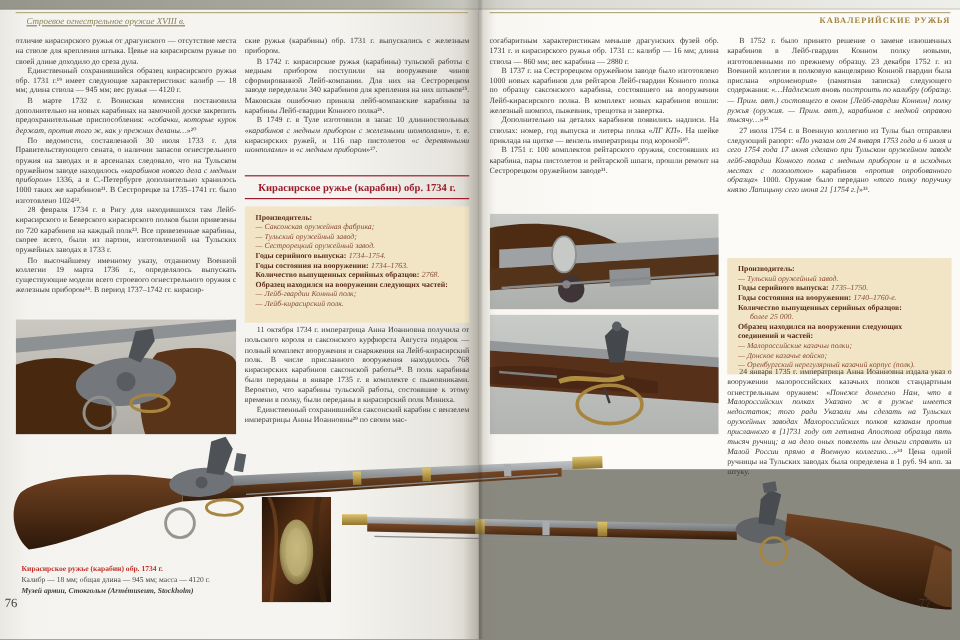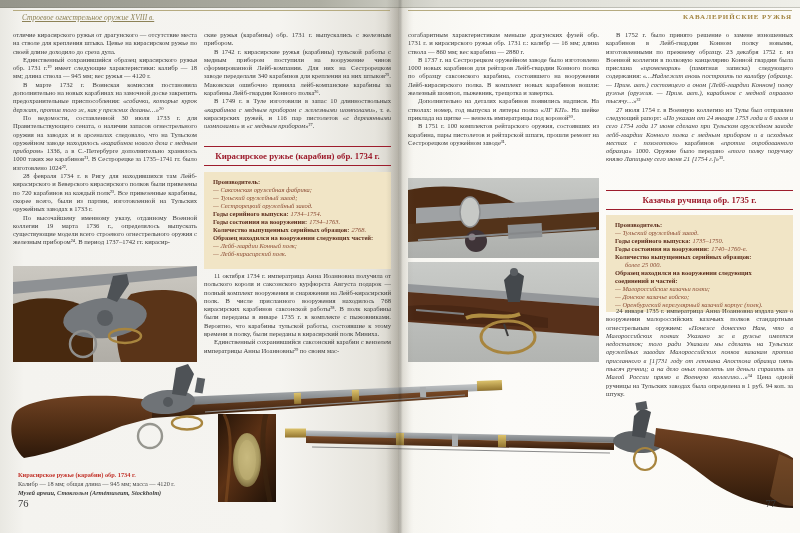--- a/index.html
+++ b/index.html
@@ -1,21 +1,21 @@
 <!DOCTYPE html>
 <html><head>
 <meta charset="utf-8">
 <style>
   html,body{margin:0;padding:0;width:800px;height:533px;overflow:hidden;
     font-family:"Liberation Serif","DejaVu Serif",serif;background:#8a897f;}
   #spread{position:relative;width:800px;height:533px;}
   
   .page-left{position:absolute;left:0;top:0;width:399px;height:533px;
     background:linear-gradient(to right,#e9e8e2 0%,#f4f3ef 6%,#f5f4f0 70%,#e6e4dd 94%,#d2cfc6 100%);}
-  .page-right{position:absolute;left:399px;top:0;width:401px;height:533px;
+  .page-right{position:absolute;left:399px;top:0;width:401px;height:391px;
     background:linear-gradient(to right,#e3e1d9 0%,#f7f6f1 3%,#fcfbf8 25%,#fbfaf6 100%);}
   .top-band{position:absolute;left:0;top:0;width:800px;height:7px;
     background:linear-gradient(to right,#95958b 0%,#aeaea3 40%,#d9d9d1 55%,#efefe9 100%);
     border-bottom:1px solid rgba(120,120,110,.35);}
   .gutter{position:absolute;left:386px;top:0;width:28px;height:533px;pointer-events:none;
     background:linear-gradient(to right,rgba(70,64,50,0) 0%,rgba(70,64,50,.20) 42%,rgba(40,36,28,.28) 50%,rgba(120,112,95,.10) 60%,rgba(70,64,50,0) 100%);}
   
   .headrule{position:absolute;height:1px;background:#b6ab80;top:10px;}
   .rh-left{position:absolute;left:22px;top:13px;font-style:italic;font-size:7.5px;color:#8d8257;text-decoration:underline;}
   .rh-right{position:absolute;right:8px;top:13px;font-size:7px;font-weight:bold;color:#a28440;letter-spacing:.9px;}
@@ -34,21 +34,21 @@
   .specbox .item{font-style:italic;color:#8a4a33;}
   .specbox .pad{padding-left:10px;}
   
   .photo{position:absolute;overflow:hidden;}
   
   .caption{position:absolute;left:18px;top:470px;width:200px;font-size:6.3px;line-height:9px;}
   .cap-title{color:#c23128;font-weight:bold;}
   .cap-specs{color:#474747;}
   .cap-src{color:#3d3d3d;font-weight:bold;font-style:italic;}
   .pagenum{position:absolute;font-size:10.5px;color:#3b3b3b;}
-  .pn-left{left:18px;top:498px;}
+  .pn-left{left:4px;top:498px;}
   .pn-right{right:24px;top:498px;}
   .figure-svg{position:absolute;pointer-events:none;}
 </style>
 </head>
 <body>
 
 <div id="spread">
 
   <div class="page-left"></div>
   <div class="page-right"></div>
@@ -161,21 +161,20 @@
       <line x1="96" y1="62" x2="100" y2="74" stroke="#3c3c3c" stroke-width="2"></line>
       <line x1="8" y1="48" x2="56" y2="52" stroke="#7e8082" stroke-width="2"></line>
     </svg>
   </div>
 
   <div class="col" style="left:606px;top:31px;width:187px;height:156px;">
     <p>В 1752 г. было принято решение о замене изношенных карабинов в Лейб-гвардии Конном полку новыми, изготовленными по прежнему образцу. 23 декабря 1752 г. из Военной коллегии в полковую канцелярию Конной гвардии была прислана «<i>промемория</i>» (памятная записка) следующего содержания: «<i>…Надлежит вновь построить по калибру (образцу. — Прим. авт.) состоящего в оном [Лейб-гвардии Конном] полку ружья (оружия. — Прим. авт.), карабинов с медной оправою тысячу…</i>»³²</p>
     <p>27 июля 1754 г. в Военную коллегию из Тулы был отправлен следующий рапорт: «<i>По указам от 24 января 1753 года и 6 июля и сего 1754 года 17 июня сделано при Тульском оружейном заводе лейб-гвардии Конного полка с медным прибором и в исходных местах с позолотою</i>» карабинов «<i>против опробованного образца</i>» 1000. Оружие было передано «<i>того полку поручику князю Лапицыну сего июня 21 [1754 г.]</i>»³³.</p>
   </div>
 
-  <div class="spec-head" style="left:606px;top:190px;width:187px;">Казачья ручница обр. 1735 г.</div>
   <div class="specbox" style="left:606px;top:215px;width:169px;height:86px;">
     <div class="sline"><span class="b">Производитель:</span></div>
     <div class="sline item">— Тульский оружейный завод.</div>
     <div class="sline"><span class="b">Годы серийного выпуска:</span><span class="i">1735–1750.</span></div>
     <div class="sline"><span class="b">Годы состояния на вооружении:</span><span class="i">1740–1760-е.</span></div>
     <div class="sline"><span class="b">Количество выпущенных серийных образцов:</span></div>
     <div class="sline pad"><span class="i" style="margin-left:0">более 25 000.</span></div>
     <div class="sline"><span class="b">Образец находился на вооружении следующих соединений и частей:</span></div>
     <div class="sline item">— Малороссийские казачьи полки;</div>
     <div class="sline item">— Донское казачье войско;</div>

